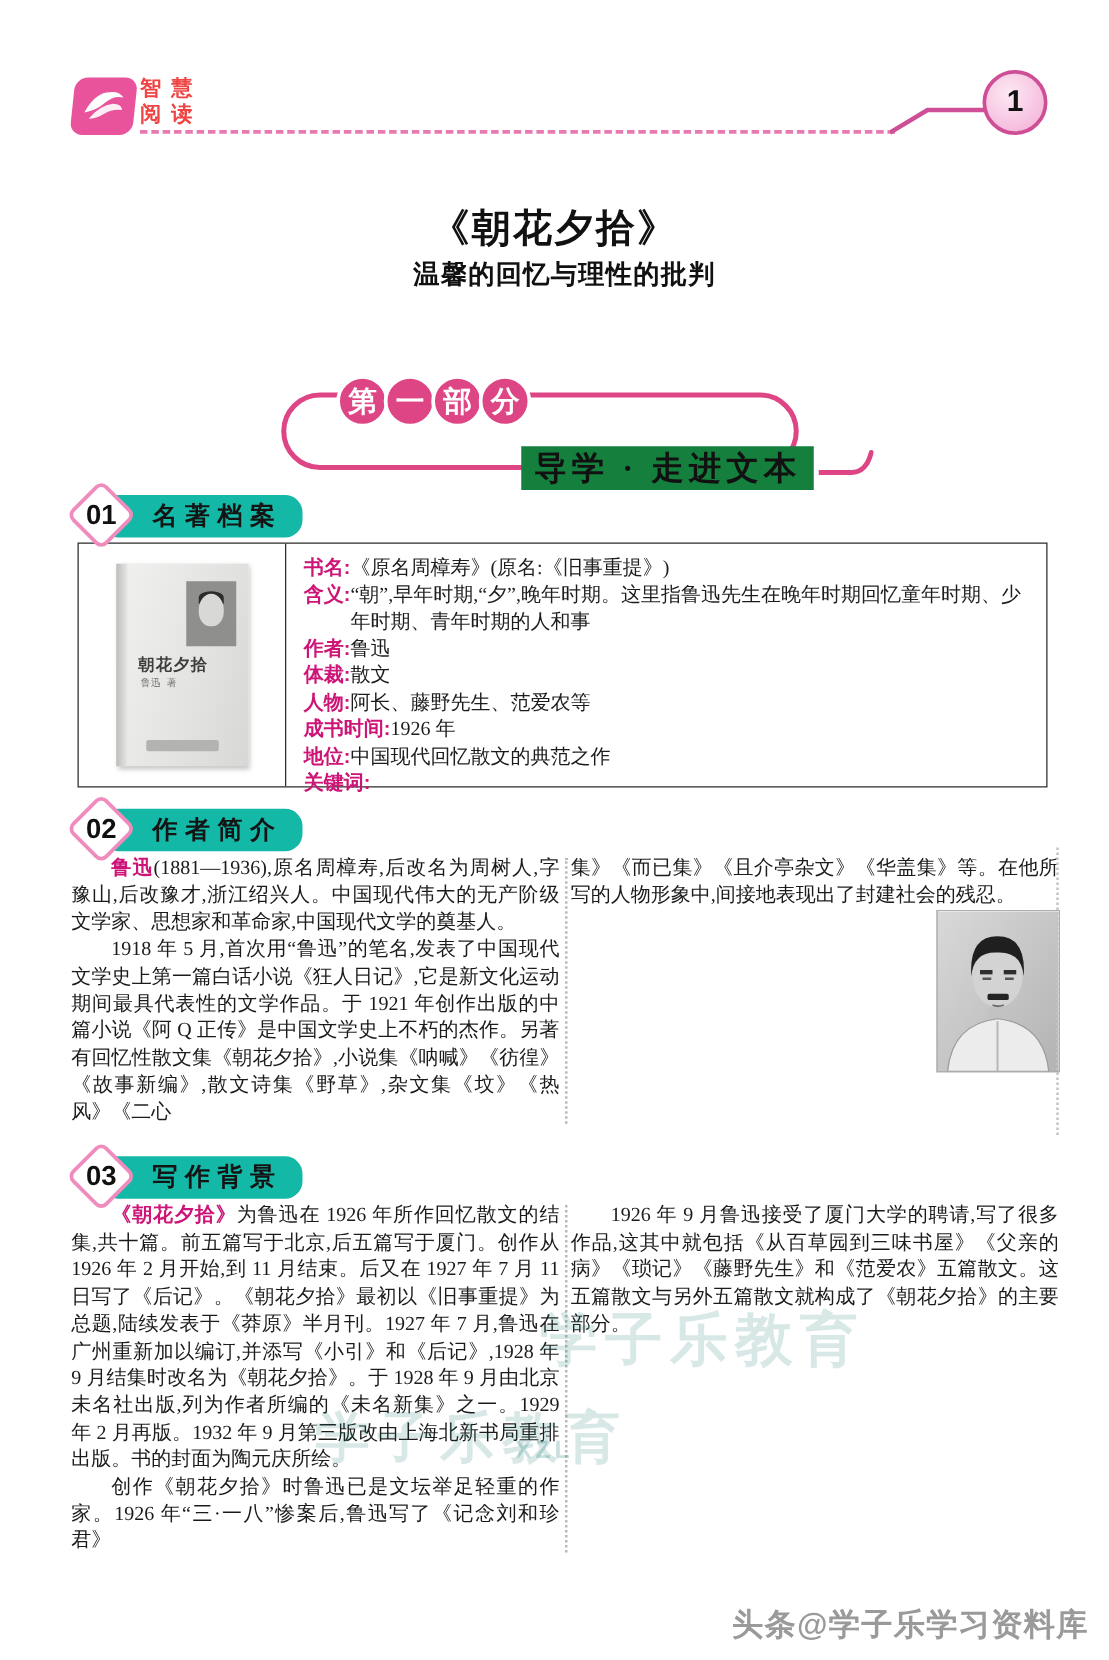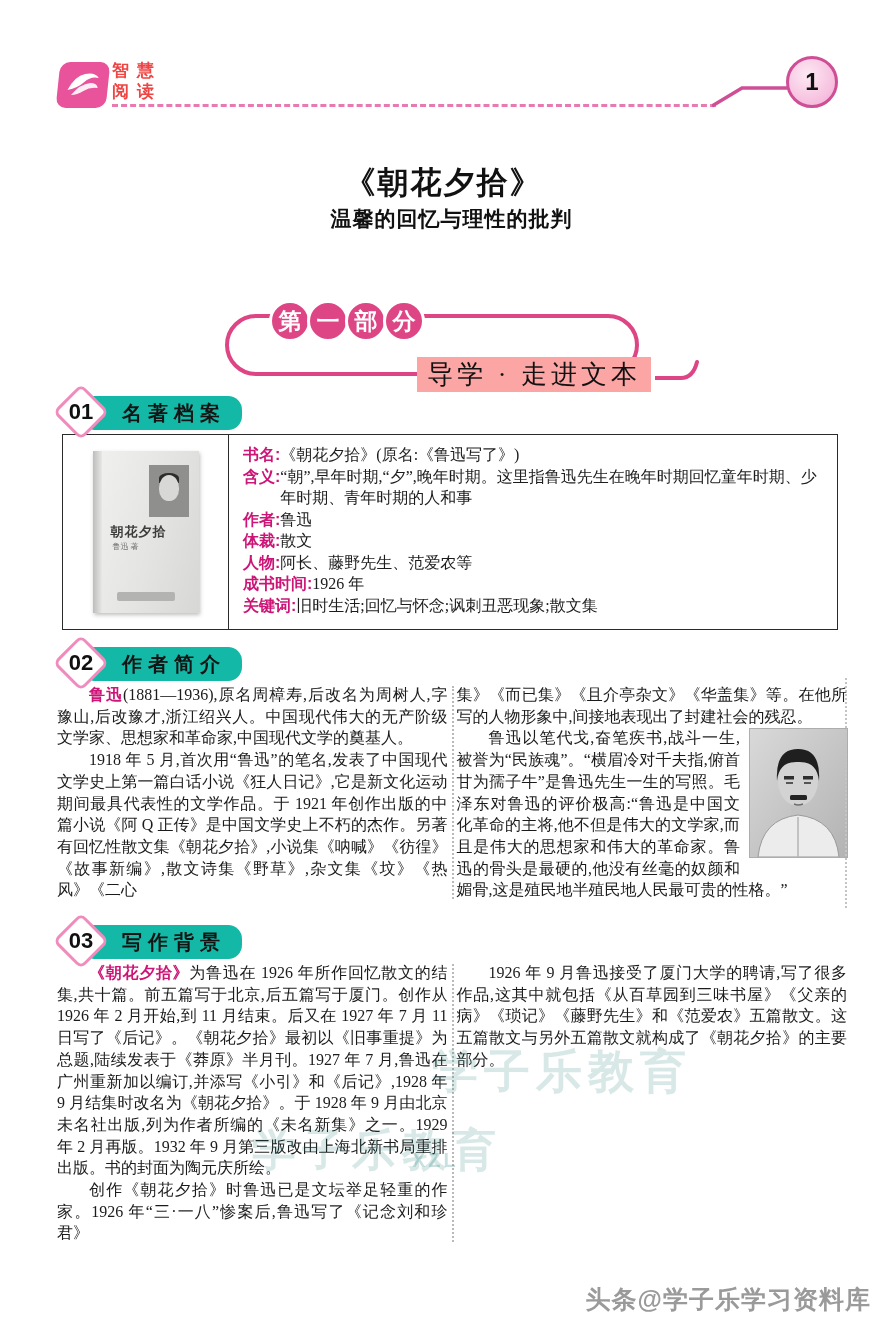--- a/index.html
+++ b/index.html
@@ -46,22 +46,22 @@
     position:absolute; left:0; top:12px; width:414px; height:62px;
     border:4px solid #dd4585; border-radius:32px;
   }
   .banner-circles { position:absolute; left:44px; top:-2px; display:flex; }
   .banner-circle {
     width:42px; height:42px; border-radius:50%; background:#dd4585;
     border:3px solid #ffffff; margin-right:-4px;
     color:#fff; font-weight:bold; font-size:23px; text-align:center; line-height:37px;
   }
   .banner-sub {
-    position:absolute; right:14px; bottom:-4px; background:#fca5a5; padding:0 10px;
-    font-weight:normal; font-size:26px; letter-spacing:4px; color:#111;
+    position:absolute; right:14px; bottom:-4px; background:#15803d; padding:0 10px;
+    font-weight:bold; font-size:26px; letter-spacing:4px; color:#111;
     font-family:"Liberation Serif","DejaVu Serif",serif;
   }
   .banner-tail { position:absolute; right:-34px; bottom:4px; }
 
   
   .sec-header { position:absolute; left:58px; height:48px; width:300px; }
   .sec-pill {
     position:absolute; left:30px; top:6px; height:34px; line-height:34px;
     background:#14b8a6; border-radius:6px 14px 14px 6px;
     padding:0 16px 0 34px; font-weight:bold; font-size:20px; letter-spacing:6px; color:#141414;
@@ -75,21 +75,21 @@
   .sec-num {
     position:absolute; left:3px; top:2px; width:40px; height:40px; z-index:3;
     text-align:center; line-height:40px; font-weight:bold; font-size:22px; color:#101010;
   }
 
   
   .profile-table {
     position:absolute; left:62px; top:434px; width:776px; height:196px;
     border:1.5px solid #2b2b2b; display:flex;
   }
-  .pt-left { width:166px; border-right:1.5px solid #2b2b2b; display:flex; align-items:center; justify-content:center; }
+  .pt-left { width:166px; border-right:1.5px solid #2b2b2b; display:flex; align-items:center; justify-content:center;font-family:Liberation Mono, monospace; }
   .book { position:relative; width:106px; height:162px;
     background:linear-gradient(105deg,#f1f1ef 0%,#e4e4e2 55%,#d7d7d5 100%);
     box-shadow:1px 2px 4px rgba(0,0,0,0.25); }
   .book-spine { position:absolute; left:0; top:0; width:9px; height:100%;
     background:linear-gradient(90deg,#bdbdbb,#e7e7e5); }
   .book-portrait { position:absolute; right:10px; top:14px; width:40px; height:52px;
     background:#8f8f8d; overflow:hidden; }
   .book-portrait .head { position:absolute; left:10px; top:10px; width:20px; height:26px;
     border-radius:50% 50% 45% 45%; background:#d8d8d6; }
   .book-portrait .hair { position:absolute; left:10px; top:8px; width:20px; height:10px;
@@ -179,21 +179,21 @@
           <div class="head"></div>
       </div>
       <div class="book-title">朝花夕拾</div>
       <div class="book-author">鲁迅 著</div>
       <div class="book-pub"></div>
     </div>
   </div>
   <div class="pt-right">
     <div class="pt-row">
       <span class="pt-label">书名:</span>
-      <span class="pt-value">《朝花夕拾》(原名:《鲁迅写了》)</span>
+      <span class="pt-value">《原名周樟寿》(原名:《旧事重提》)</span>
     </div>
     <div class="pt-row">
       <span class="pt-label">含义:</span>
       <span class="pt-value">“朝”,早年时期,“夕”,晚年时期。这里指鲁迅先生在晚年时期回忆童年时期、少年时期、青年时期的人和事</span>
     </div>
     <div class="pt-row">
       <span class="pt-label">作者:</span>
       <span class="pt-value">鲁迅</span>
     </div>
     <div class="pt-row">
@@ -202,22 +202,25 @@
     </div>
     <div class="pt-row">
       <span class="pt-label">人物:</span>
       <span class="pt-value">阿长、藤野先生、范爱农等</span>
     </div>
     <div class="pt-row">
       <span class="pt-label">成书时间:</span>
       <span class="pt-value">1926 年</span>
     </div>
     <div class="pt-row">
+      <span class="pt-label">地位:</span>
+      <span class="pt-value">中国现代回忆散文的典范之作</span>
+    </div>
+    <div class="pt-row">
       <span class="pt-label">关键词:</span>
-      <span class="pt-value">旧时生活;回忆与怀念;讽刺丑恶现象;散文集</span>
     </div>
   </div>
 </div>
 
 <div class="sec-header sans" style="top:641px">
   <div class="sec-pill">作者简介</div>
   <div class="sec-diamond"></div>
   <div class="sec-num">02</div>
 </div>
 
@@ -242,21 +245,20 @@
       <path d="M48,88 L48,128" stroke="#b5b5b5" stroke-width="1.5"></path>
       <ellipse cx="48" cy="52" rx="20" ry="25" fill="#d3d3d3"></ellipse>
       <path d="M27,52 Q25,20 48,20 Q71,20 69,52 Q67,32 48,33 Q29,32 27,52 Z" fill="#1f1f1f"></path>
       <rect x="34" y="47" width="10" height="3.5" fill="#2e2e2e"></rect>
       <rect x="53" y="47" width="10" height="3.5" fill="#2e2e2e"></rect>
       <rect x="36" y="53" width="7" height="2" fill="#555"></rect>
       <rect x="54" y="53" width="7" height="2" fill="#555"></rect>
       <rect x="40" y="66" width="17" height="5" rx="1.5" fill="#242424"></rect>
       <path d="M44,75 Q48,77 53,75" stroke="#6b6b6b" stroke-width="1.5" fill="none"></path>
     </svg>
-    <p class="ind">鲁迅以笔代戈,奋笔疾书,战斗一生,被誉为“民族魂”。“横眉冷对千夫指,俯首甘为孺子牛”是鲁迅先生一生的写照。毛泽东对鲁迅的评价极高:“鲁迅是中国文化革命的主将,他不但是伟大的文学家,而且是伟大的思想家和伟大的革命家。鲁迅的骨头是最硬的,他没有丝毫的奴颜和媚骨,这是殖民地半殖民地人民最可贵的性格。”</p>
   </div>
 </div>
 <div class="right-edge-dots"></div>
 
 <div class="sec-header sans" style="top:919px">
   <div class="sec-pill">写作背景</div>
   <div class="sec-diamond"></div>
   <div class="sec-num">03</div>
 </div>
 

